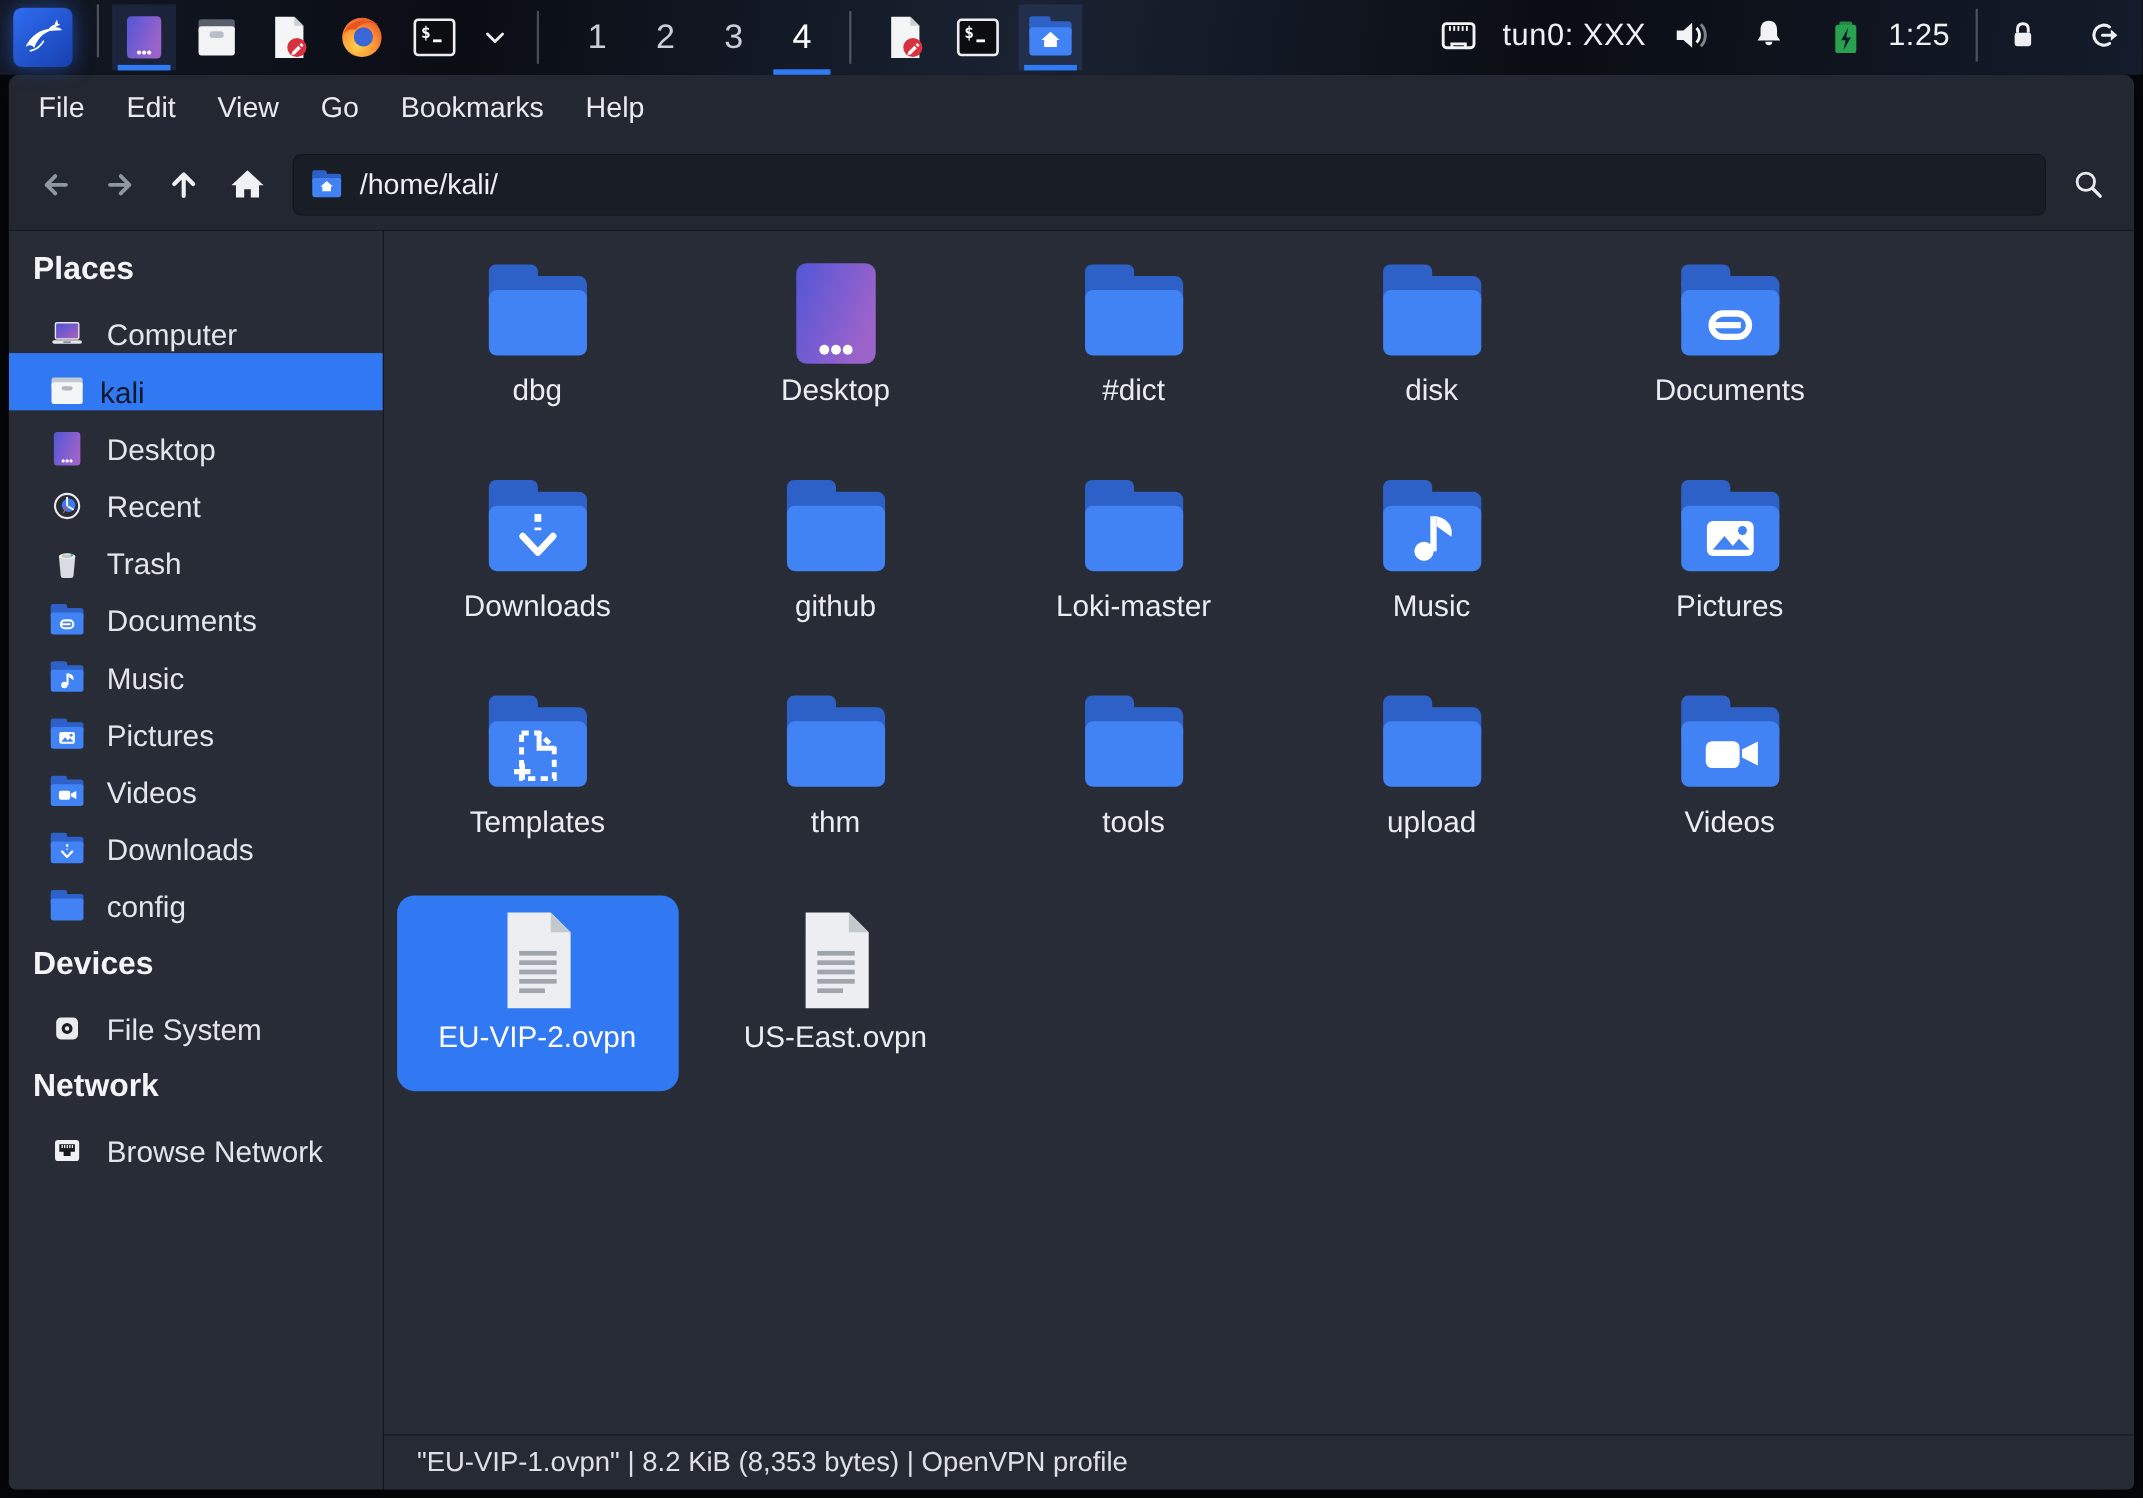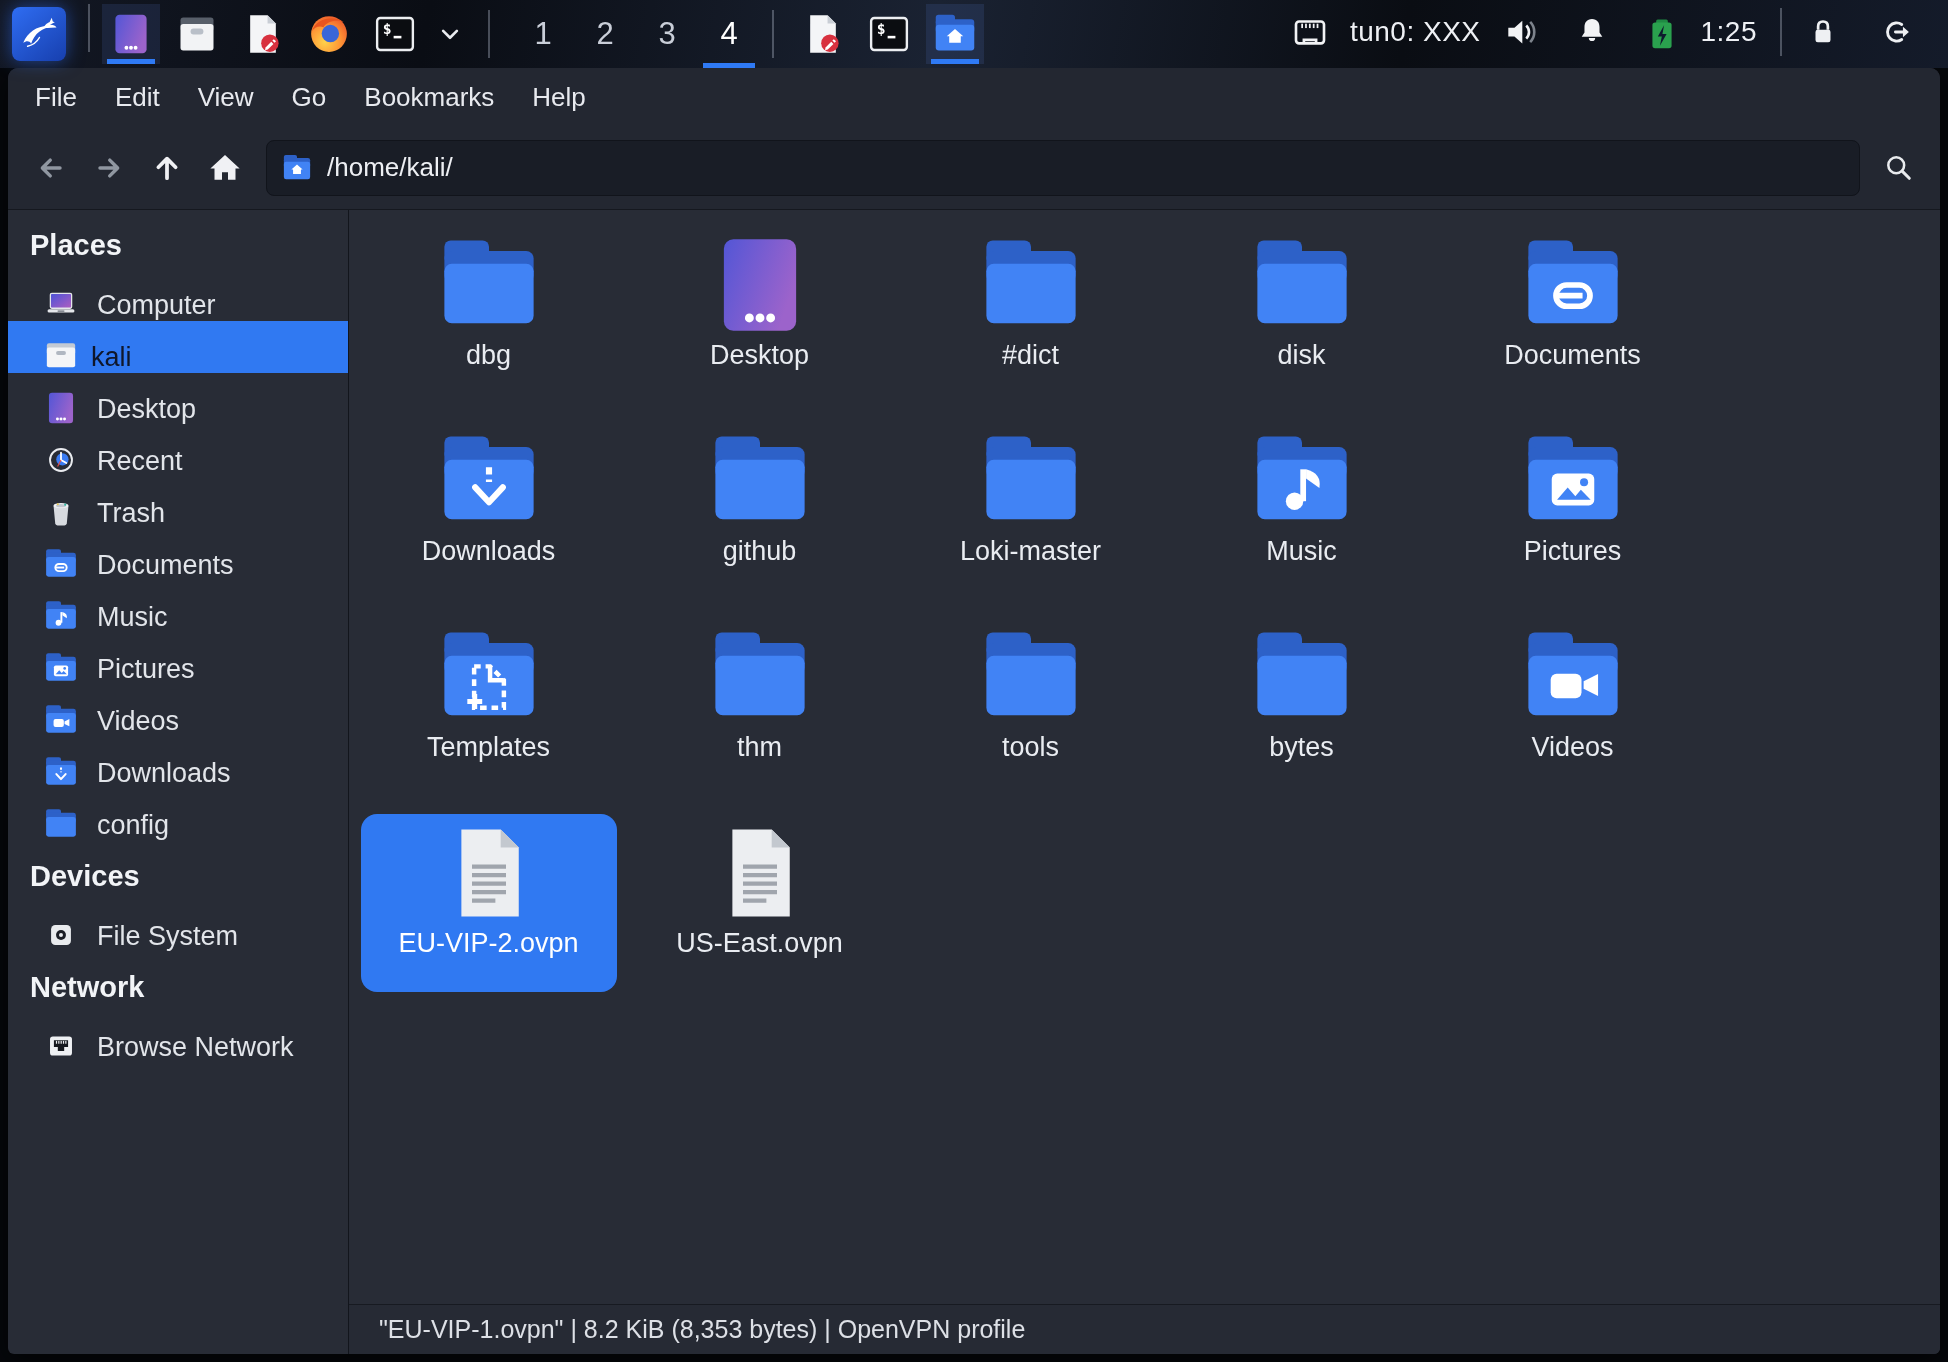--- a/index.html
+++ b/index.html
@@ -15,21 +15,21 @@
   .pbtn{width:58px;height:60px;display:flex;align-items:center;justify-content:center;
         position:relative;margin-right:8px;flex:none;}
   .pbtn.active{background:rgba(110,145,255,.12);}
   .pbtn.active::after,.ws.active::after{content:"";position:absolute;left:5px;right:5px;bottom:0;height:5px;background:#2f7af5;}
   .kali-wrap{width:54px;height:54px;border-radius:8px;background:linear-gradient(140deg,#2f6df2,#173fae);
              box-shadow:0 0 18px rgba(47,109,245,.55);display:flex;align-items:center;justify-content:center;}
   .psep{width:2px;height:48px;background:rgba(185,195,212,.35);margin:0 12px;flex:none;}
   .ws{width:62px;height:68px;color:#c9ced8;font-size:31px;display:flex;align-items:center;
       justify-content:center;position:relative;flex:none;}
   .ws.active{color:#ffffff;}
-  .pr{position:absolute;right:32px;top:0;height:63px;display:flex;align-items:center;gap:19px;
+  .pr{position:absolute;right:16px;top:0;height:63px;display:flex;align-items:center;gap:19px;
       color:#eef0f4;font-size:28px;}
   .pr .txt{letter-spacing:.5px;}
   .pico{display:flex;align-items:center;justify-content:center;flex:none;}
   [data-icon] svg{width:100%;height:100%;display:block;}
   .i44{width:44px;height:44px;} .i42{width:42px;height:42px;} .i40{width:40px;height:40px;}
   .i38{width:38px;height:38px;} .i36{width:36px;height:36px;}
   .i30{width:30px;height:30px;}
 
   
   .window{position:absolute;left:8px;top:68px;right:8px;bottom:8px;background:#282c36;
@@ -666,21 +666,21 @@
             </div>
             <div class="cell">
               <div class="tile">
                 <div class="ficon" data-icon="folder-plain">
                   <svg viewBox="0 0 48 48" xmlns="http://www.w3.org/2000/svg">
                     <rect x="3" y="3" width="21" height="11" rx="3" fill="#2d61c8"></rect>
                     <rect x="3" y="8" width="42" height="15" rx="3.5" fill="#2d61c8"></rect>
                     <rect x="3" y="14" width="42" height="28" rx="3.5" fill="#4183f5"></rect>
                   </svg>
                 </div>
-                <div class="flabel">bytes</div>
+                <div class="flabel">upload</div>
               </div>
             </div>
             <div class="cell">
               <div class="tile">
                 <div class="ficon" data-icon="folder-videos">
                   <svg viewBox="0 0 48 48" xmlns="http://www.w3.org/2000/svg">
                     <rect x="3" y="3" width="21" height="11" rx="3" fill="#2d61c8"></rect>
                     <rect x="3" y="8" width="42" height="15" rx="3.5" fill="#2d61c8"></rect>
                     <rect x="3" y="14" width="42" height="28" rx="3.5" fill="#4183f5"></rect>
                     <rect x="13.5" y="22.5" width="14.5" height="11.5" rx="2.8" fill="#fff"></rect>

